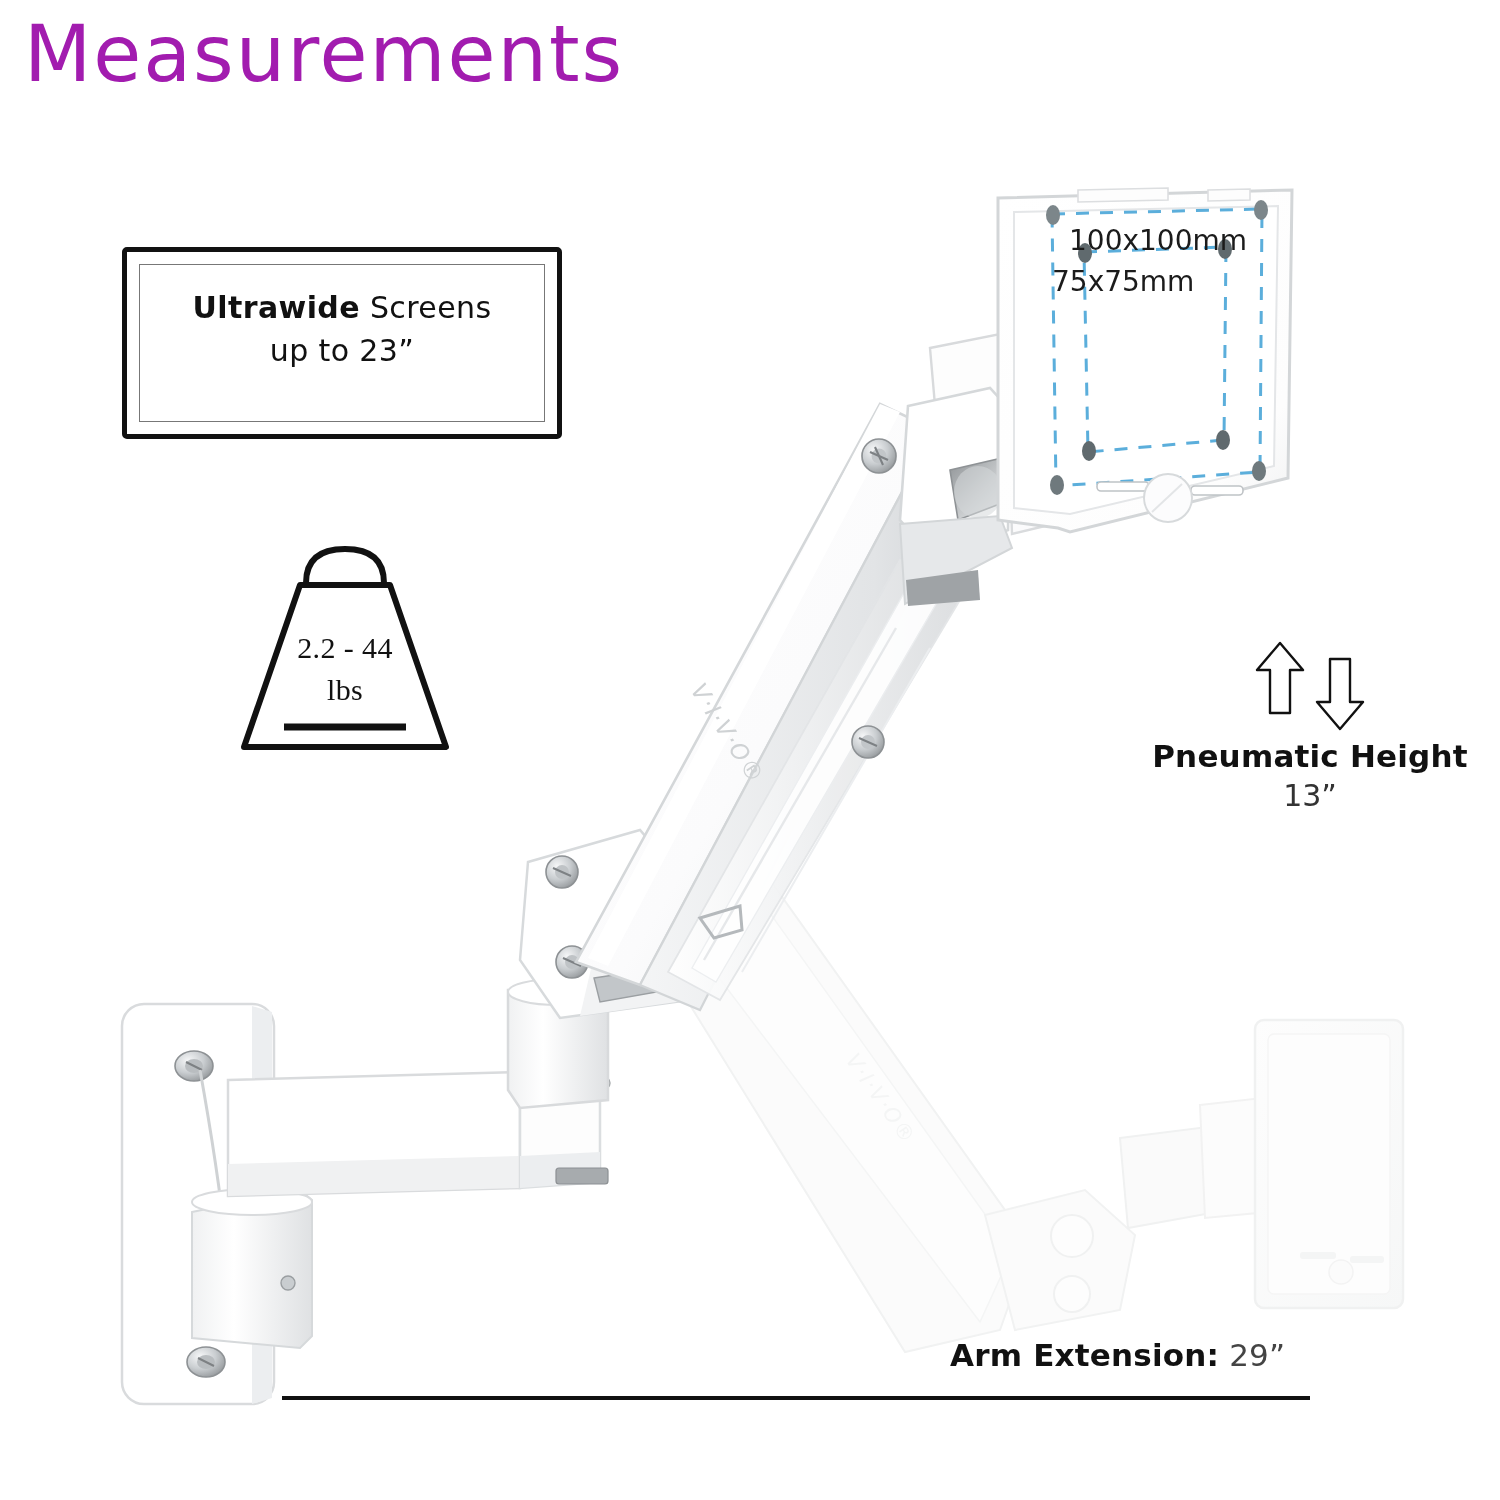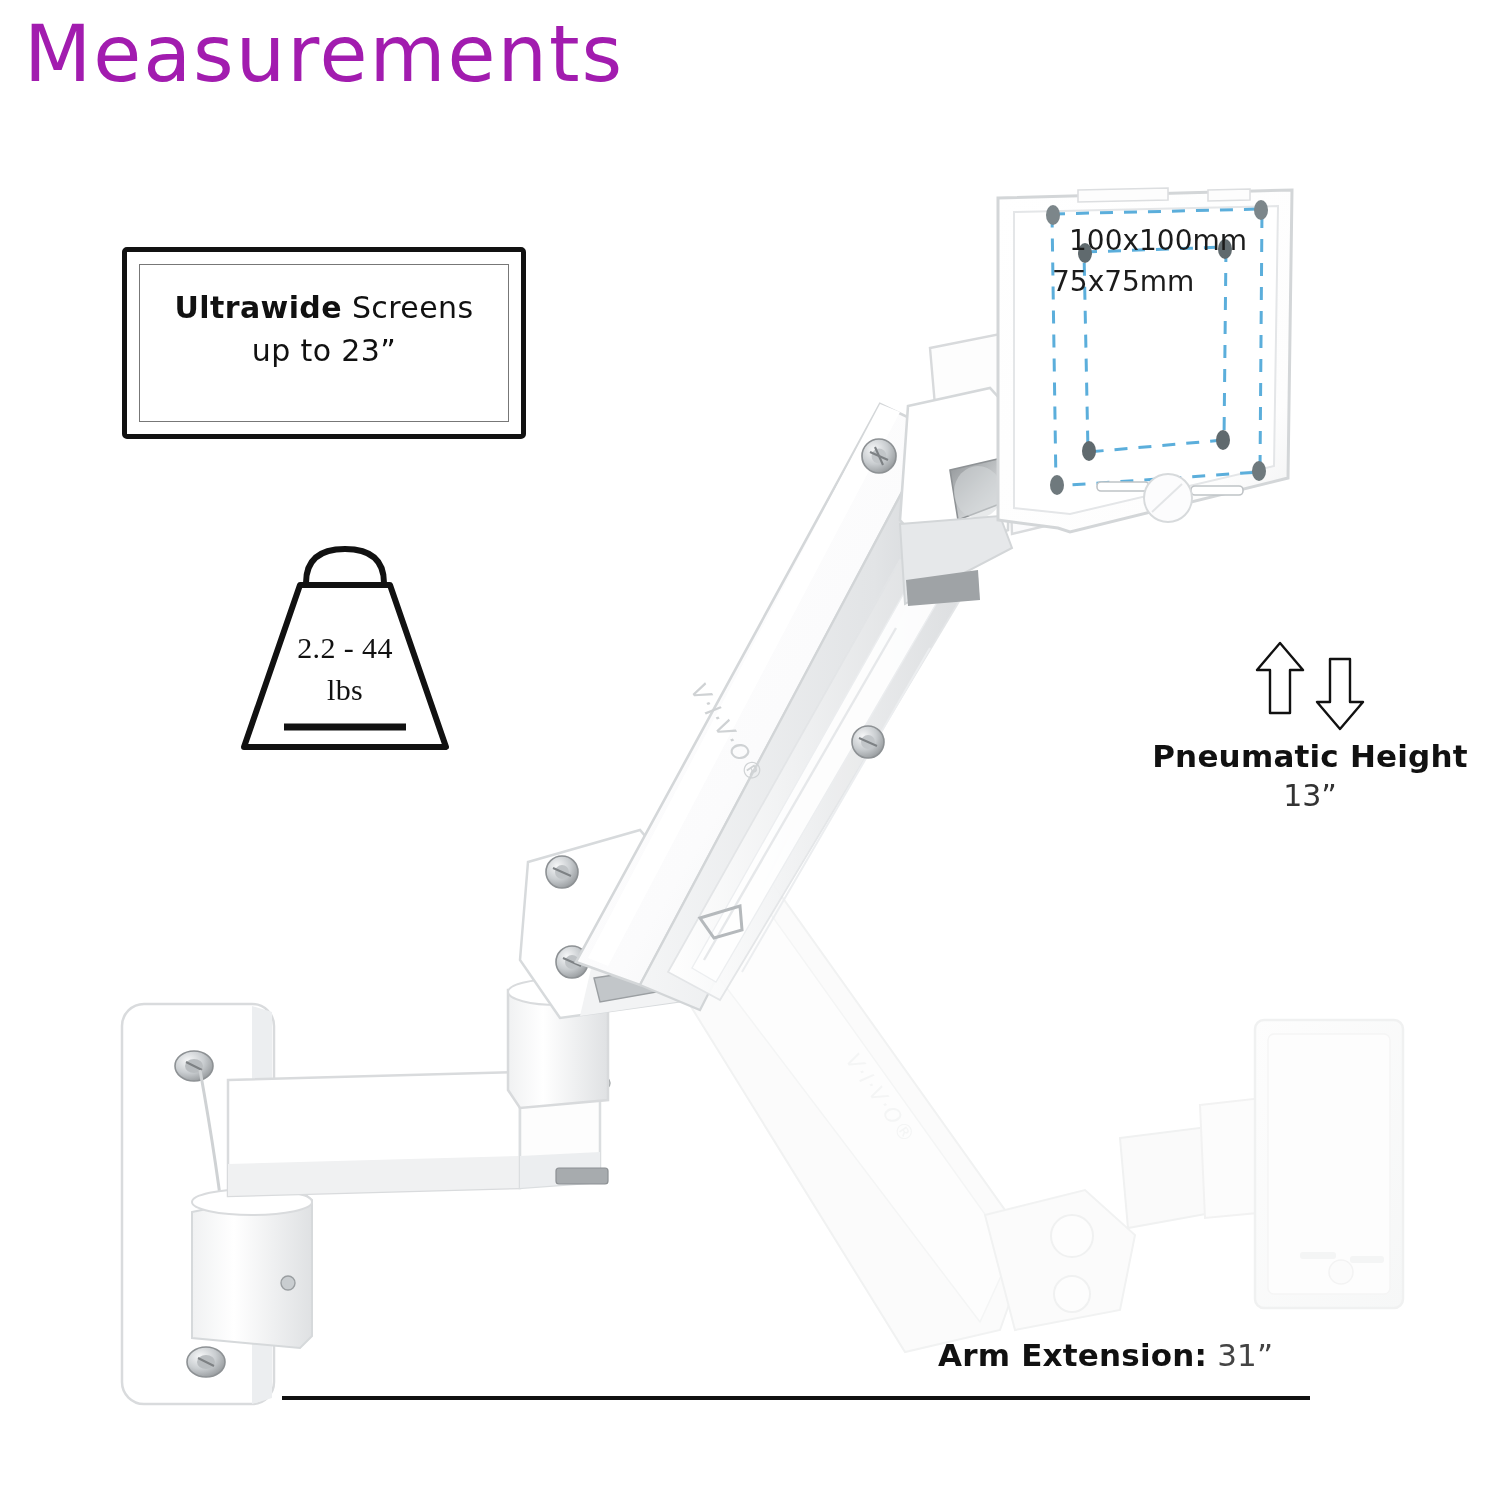--- a/index.html
+++ b/index.html
@@ -11,21 +11,21 @@
   
   #page-title{
     left:24px; top:14px;
     font-family:"DejaVu Sans","Liberation Sans",sans-serif;
     font-size:78px; font-weight:400; letter-spacing:2px;
     color:#a21caf; line-height:1.05; white-space:nowrap;
   }
 
   
   #ultrawide-box{
-    left:122px; top:247px; width:404px; height:192px;
+    left:122px; top:247px; width:440px; height:192px;
     border:5px solid #111; border-radius:5px; box-sizing:border-box;
     background:#fff;
   }
   #ultrawide-inner{
     position:absolute; left:12px; top:12px; right:12px; bottom:12px;
     border:1.5px solid #777; box-sizing:border-box;
     display:flex; flex-direction:column; align-items:center; justify-content:flex-start;
     padding-top:22px;
   }
   .uw-line{ font-size:30px; line-height:1.42; color:#111; text-align:center;
@@ -45,21 +45,21 @@
   #pneumatic-block{ left:1118px; top:640px; width:384px; text-align:center;}
   #arrows-row{ display:flex; justify-content:center; align-items:flex-start; gap:8px; height:92px;}
   #pneumatic-label{ font-size:31px; font-weight:700; color:#111; letter-spacing:.2px; margin-top:6px;}
   #pneumatic-value{ font-size:30px; font-weight:400; color:#333; margin-top:4px;}
 
   
   #arm-ext-label{
     left:938px; top:1337px; white-space:nowrap;
     font-size:31px; color:#111; letter-spacing:.2px;
   }
-  #arm-ext-label .ae-strong{font-weight:700;}
+  #arm-ext-label .ae-strong{font-weight:700;margin-left:12px;}
   #arm-ext-label .ae-val{font-weight:400;color:#444;}
   #baseline{
     left:282px; top:1396px; width:1028px; height:4px; background:#111;
   }
 
   
   .vesa-txt{
     font-family:"DejaVu Sans",sans-serif;
     font-size:28px; color:#1b1b1b; white-space:nowrap; letter-spacing:0px;text-align:right;
   }
@@ -300,15 +300,15 @@
     <svg width="52" height="92" viewBox="0 0 52 92" style="margin-top:16px">
       <path d="M16 3 L36 3 L36 46 L49 46 L26 73 L3 46 L16 46 Z" fill="#ffffff" stroke="#111" stroke-width="2.4" stroke-linejoin="round"></path>
     </svg>
   </div>
   <div id="pneumatic-label">Pneumatic Height</div>
   <div id="pneumatic-value">13”</div>
 </div>
 
 <div class="abs" id="arm-ext-label">
   <span class="ae-strong">Arm Extension:</span>
-  <span class="ae-val">31”</span>
+  <span class="ae-val">29”</span>
 </div>
 <div class="abs" id="baseline"></div>
 
 </body></html>

